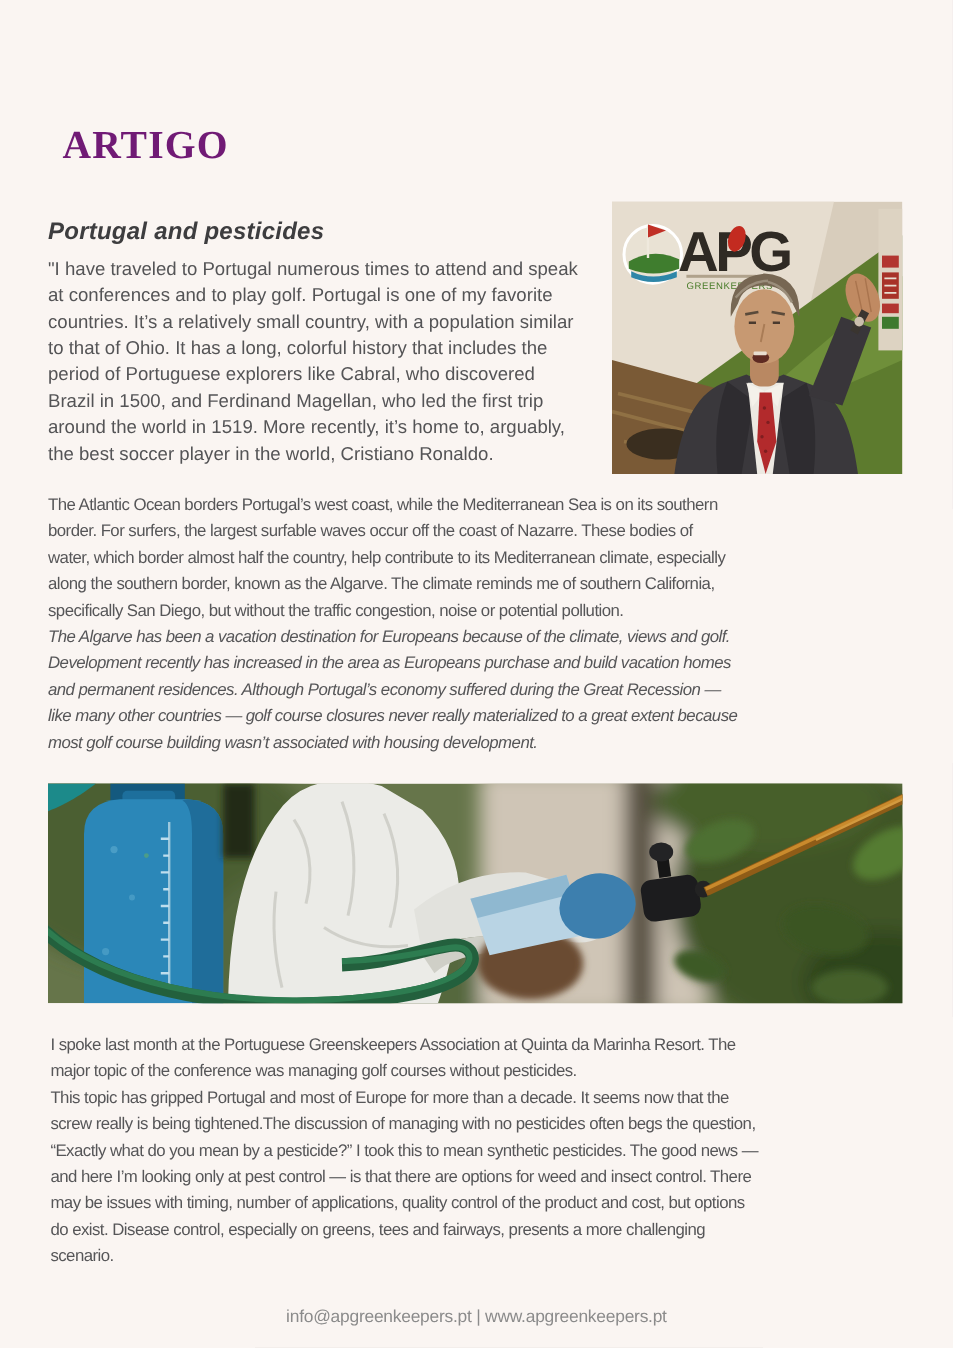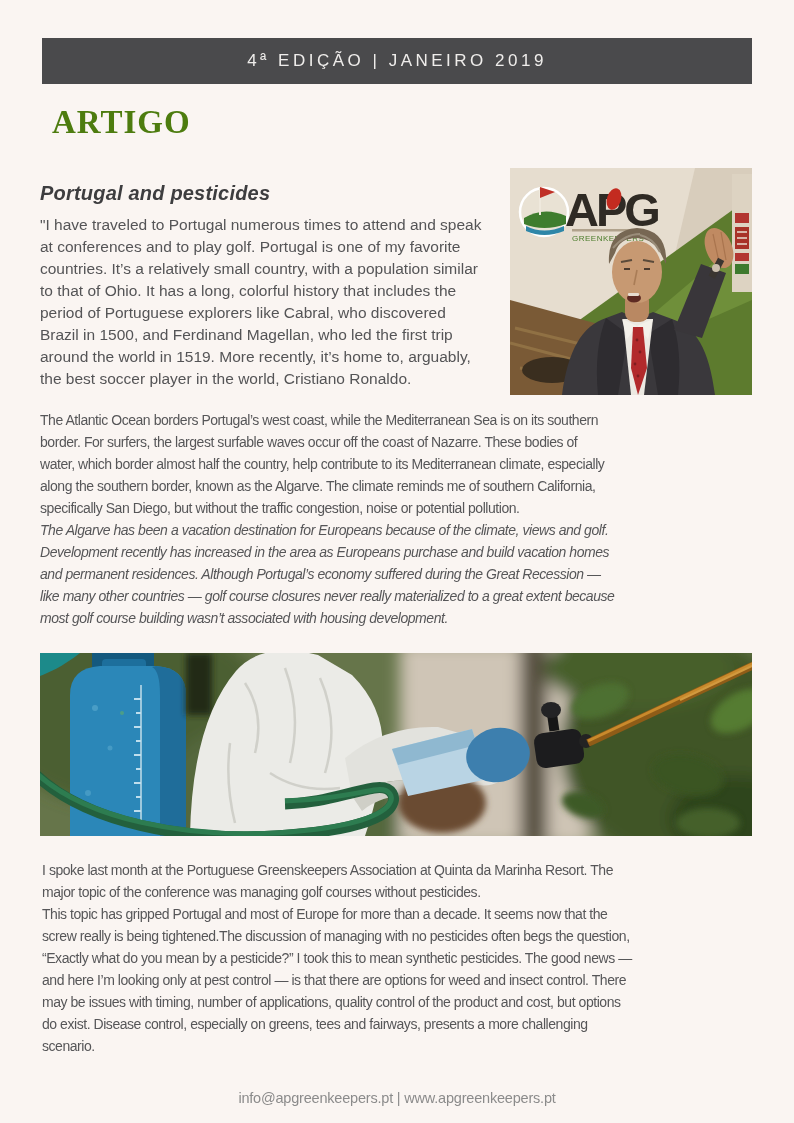--- a/index.html
+++ b/index.html
@@ -4,21 +4,21 @@
 <style>
   html,body{margin:0;padding:0;}
   body{font-family:"Liberation Sans", sans-serif; background:#e9e4e1;}
   .page{position:relative; width:794px; height:1123px; margin:0 auto; background:#faf5f2; overflow:hidden;}
 
   .masthead{position:absolute; left:42px; top:38px; width:710px; height:46px; background:#4a4a4c;
             display:flex; align-items:center; justify-content:center;}
   .masthead-title{color:#efedeb; font-size:17px; letter-spacing:3.5px; font-weight:400;}
 
   .section-label{position:absolute; left:52px; top:104px; font-family:"Liberation Serif", serif;
-                 font-weight:700; font-size:33px; letter-spacing:1px; color:#4d7c0f;}
+                 font-weight:700; font-size:33px; letter-spacing:1px; color:#701a75;}
 
   .article-title{position:absolute; left:40px; top:182px; font-size:20px; font-weight:700;
                  font-style:italic; color:#3d3d3f; letter-spacing:0.2px;}
 
   .para{position:absolute; color:#545456; font-size:15.5px; line-height:22px; white-space:pre-line;}
   .cond{letter-spacing:-0.45px; font-size:14px; color:#565658;}
 
   .p-intro{left:40px; top:214px; width:478px;}
   .p-body1{left:40px; top:409px; width:738px;}
   .p-body2{left:40px; top:519px; width:738px;font-style:italic;}
@@ -30,23 +30,20 @@
   .photo-sprayer{left:40px; top:653px; width:712px; height:183px;}
 
   .footer{position:absolute; left:0; top:1089px; width:100%; text-align:center;}
   .footer-text{color:#8b8b8b; font-size:14.5px; letter-spacing:-0.2px;margin-top:44px;}
 </style>
 </head>
 <body>
 
 <div class="page">
 
-  <div class="masthead">
-    <span class="masthead-title">4ª EDIÇÃO | JANEIRO 2019</span>
-  </div>
 
   <div class="section-label">ARTIGO</div>
 
   <div class="article-title">Portugal and pesticides</div>
 
   <div class="para p-intro">"I have traveled to Portugal numerous times to attend and speak
 at conferences and to play golf. Portugal is one of my favorite
 countries. It’s a relatively small country, with a population similar
 to that of Ohio. It has a long, colorful history that includes the
 period of Portuguese explorers like Cabral, who discovered

